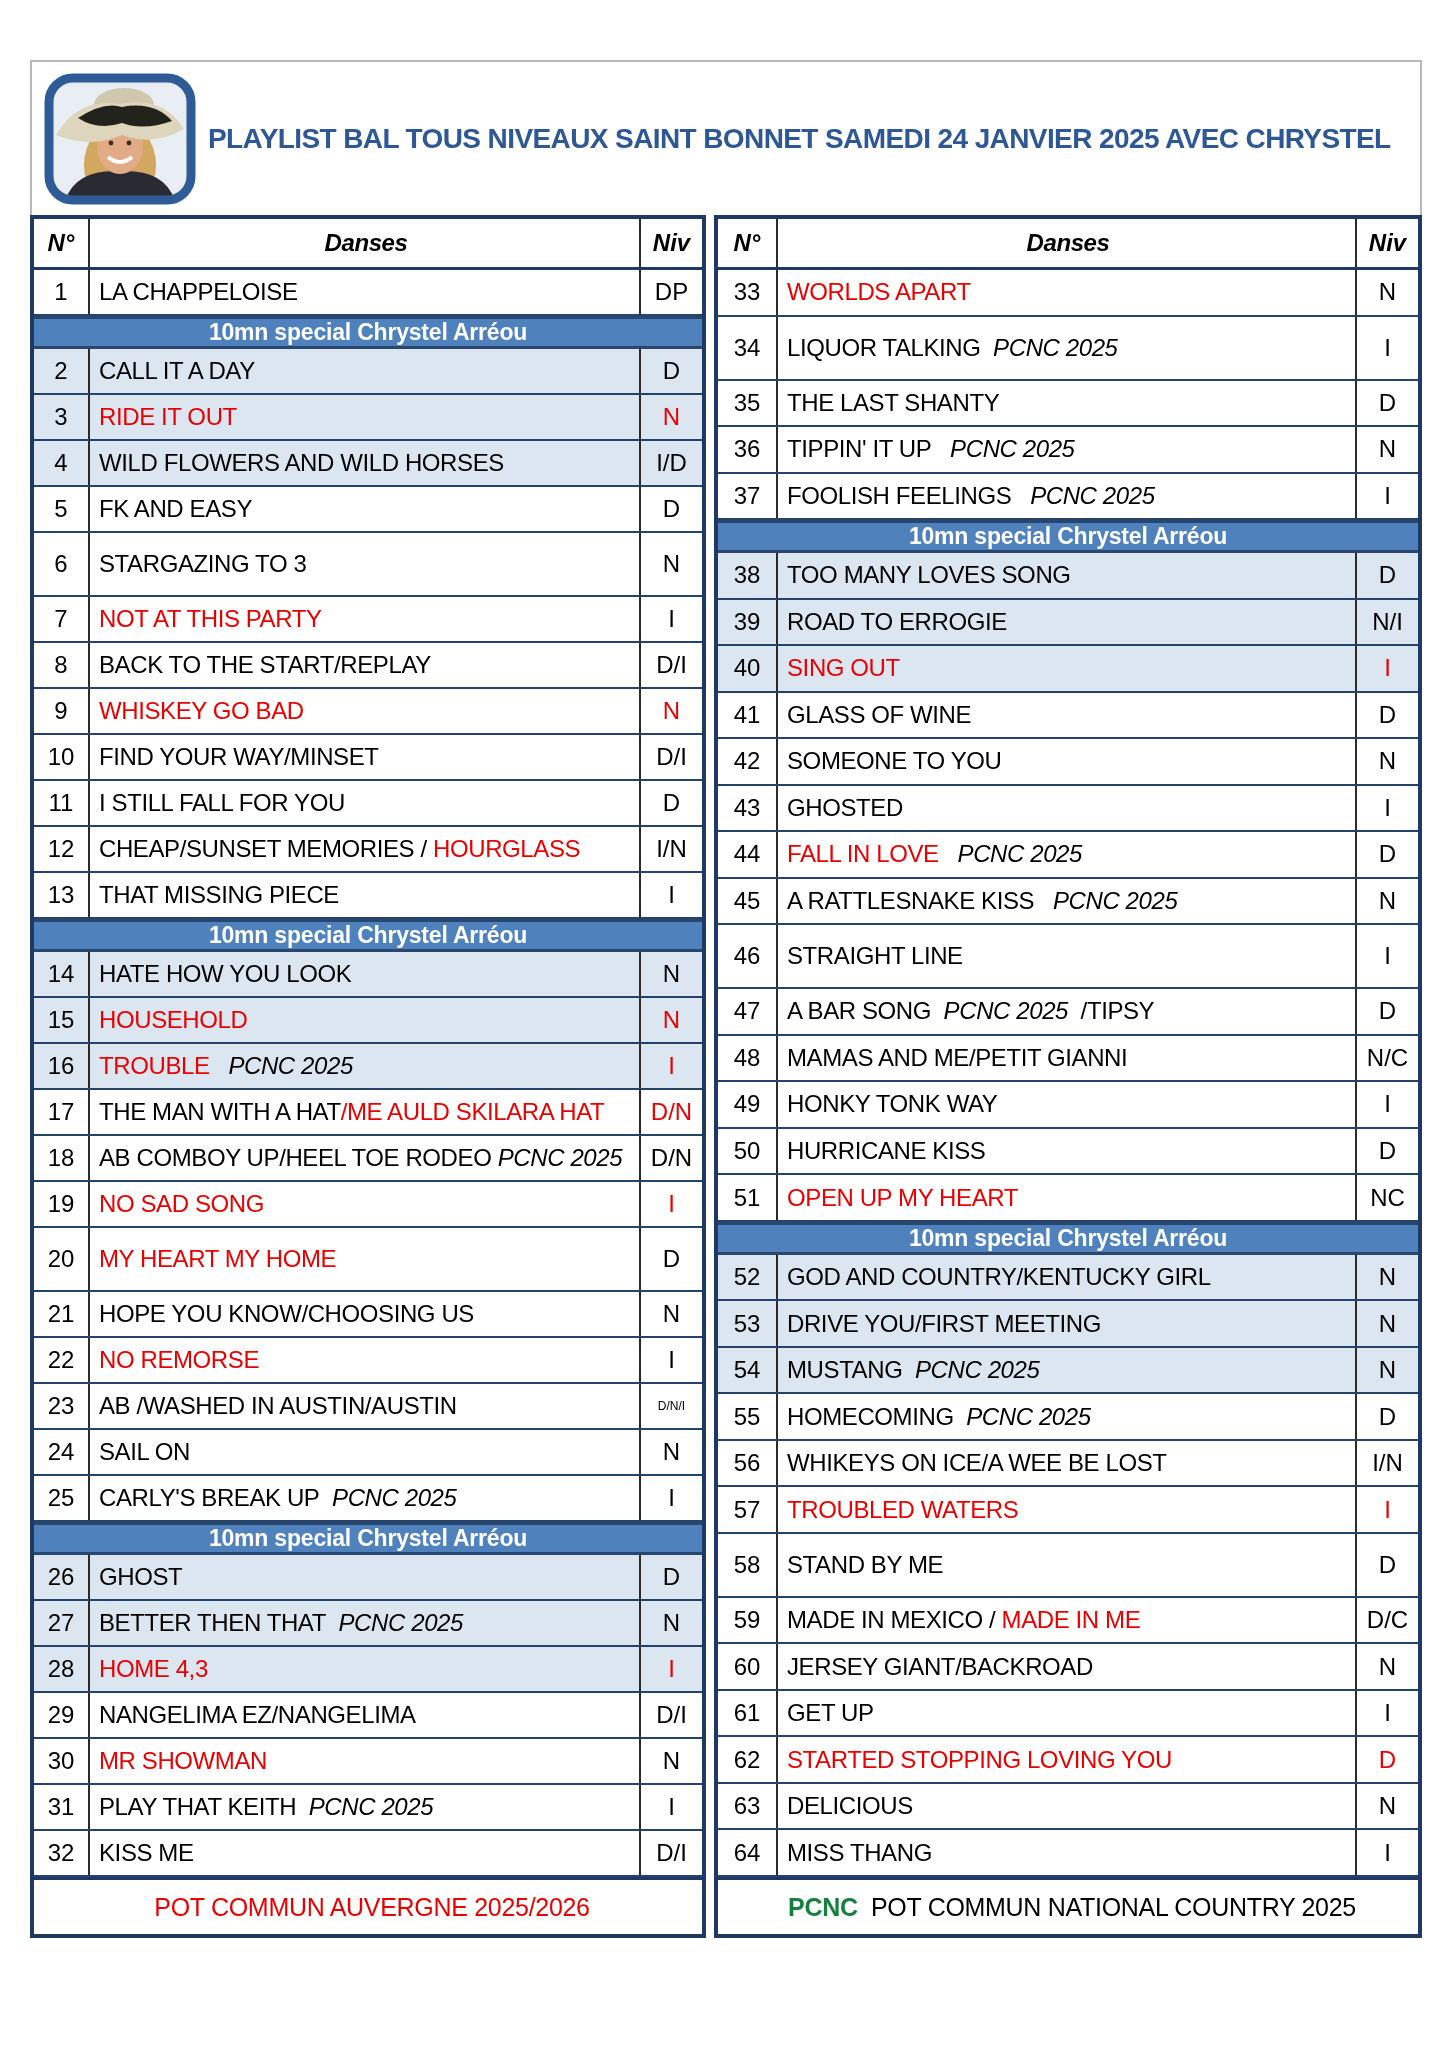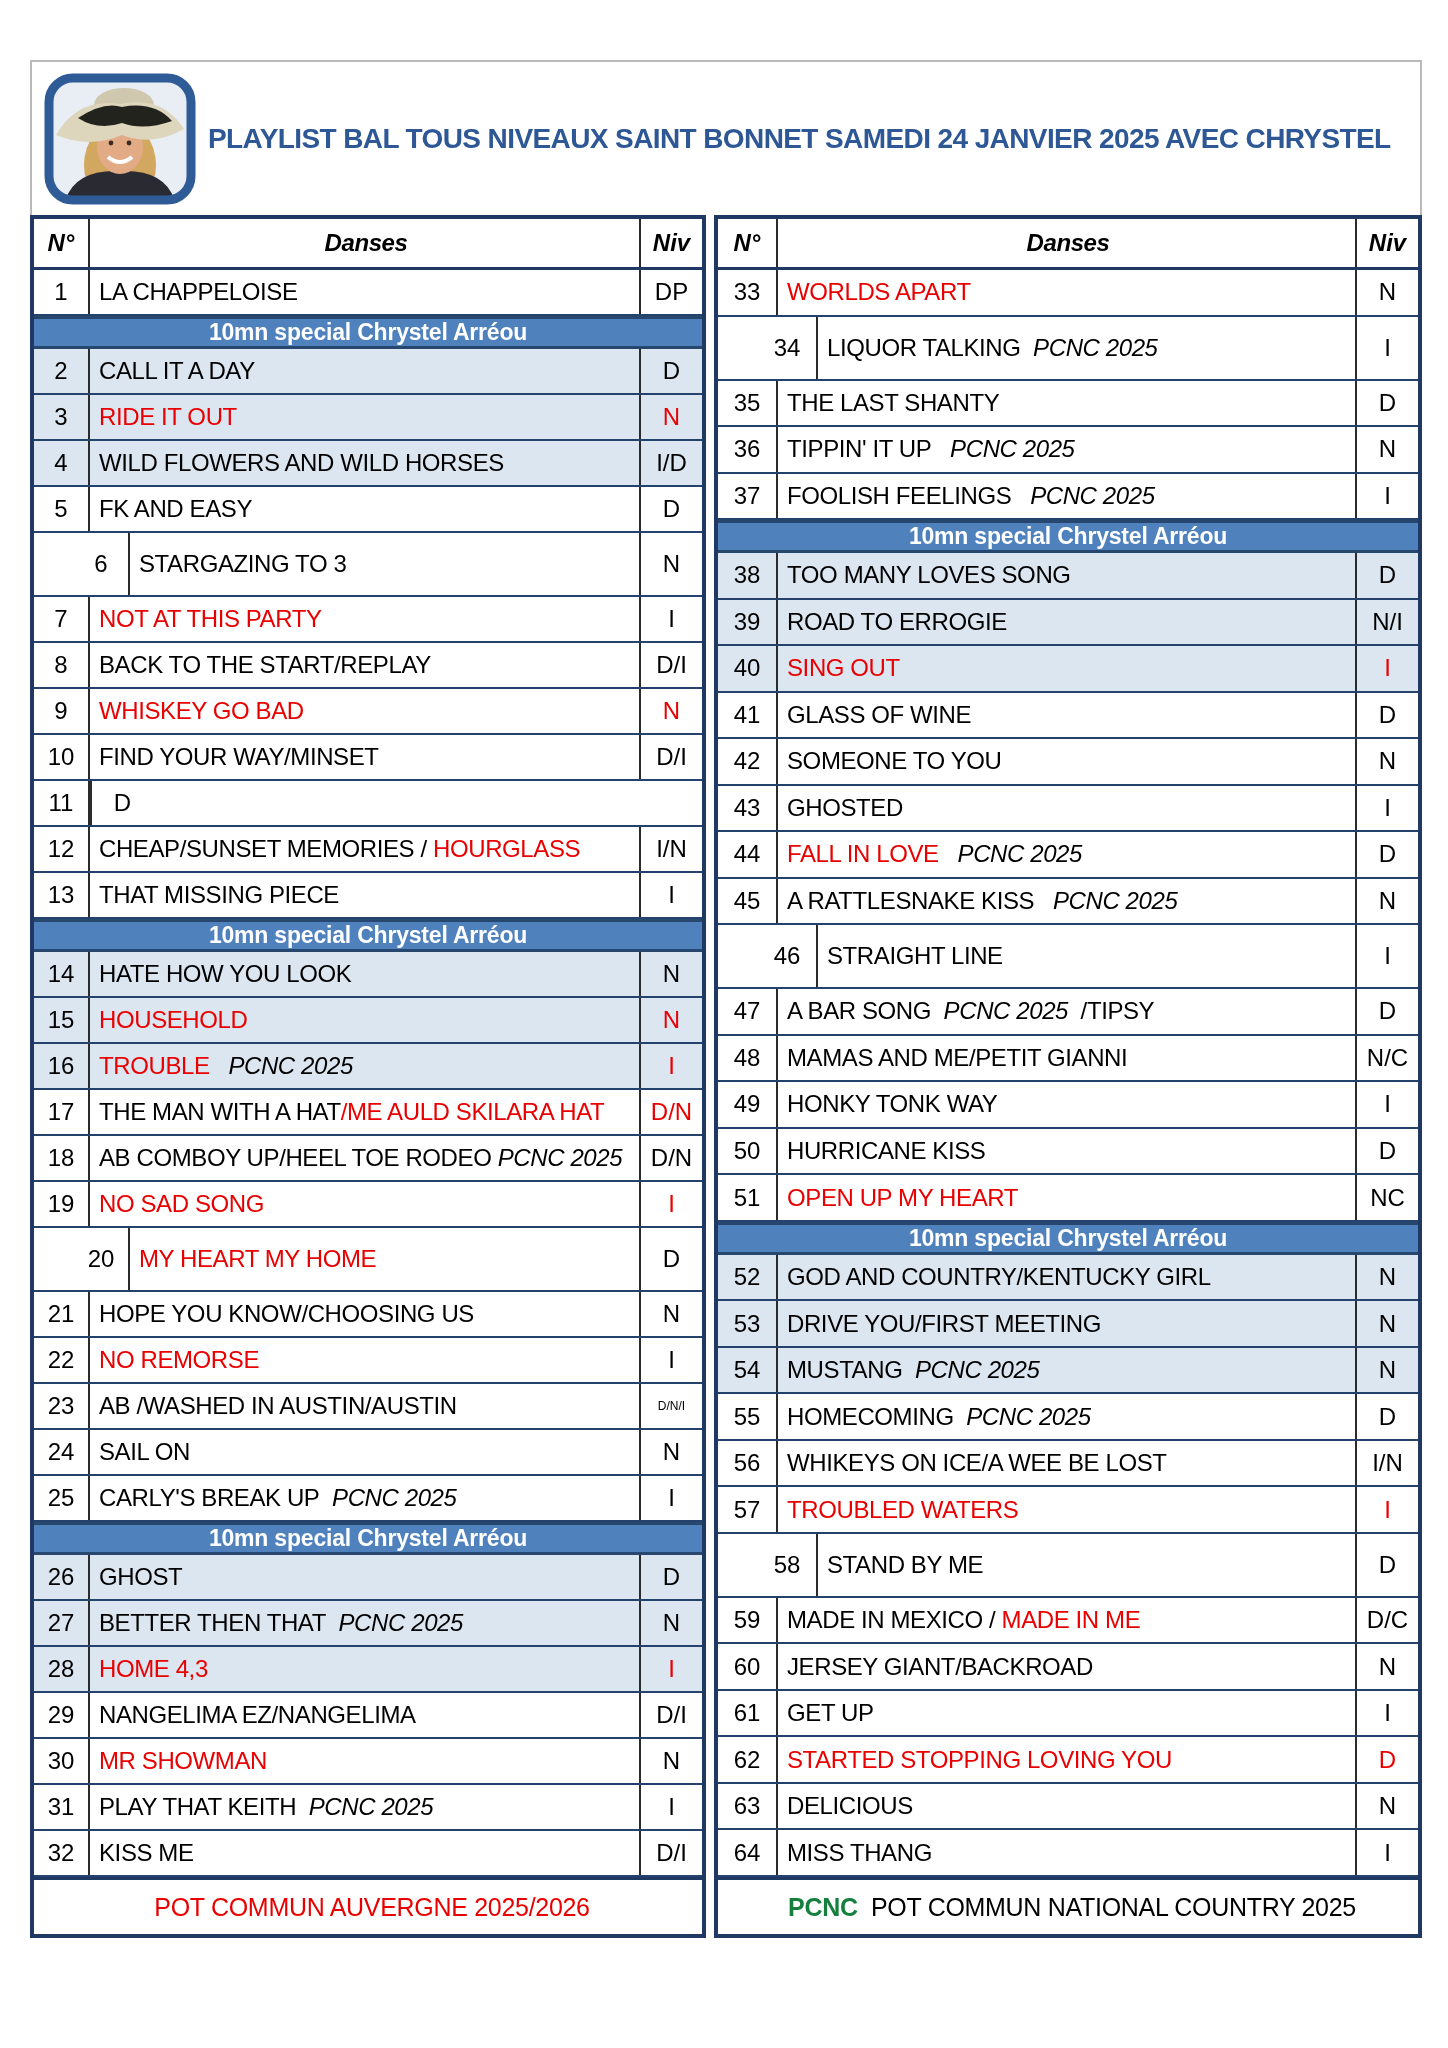--- a/index.html
+++ b/index.html
@@ -24,21 +24,21 @@
   .table-half{display:flex; flex-direction:column; border:4px solid var(--navy); background:#fff;}
   .table-half.left{width:676px;}
   .table-half.right{width:708px;}
 
   .thead{display:flex; min-height:51px; border-bottom:3px solid var(--navy);
     font-weight:bold; font-style:italic; font-size:25px; color:#000; background:#fff;}
   .thead .c-num, .thead .c-niv{display:flex; align-items:center; justify-content:center;}
   .thead .c-dance{display:flex; align-items:center; justify-content:center;}
 
   .row{display:flex; min-height:46px; flex:1 1 auto; border-bottom:2px solid var(--navy2); background:#fff;}
-  .row.tall{min-height:64px;padding-left:40px;}
+  .row.tall{min-height:64px;}
   .row.shade{background:var(--shade);}
   .c-num{width:56px; flex:0 0 auto; display:flex; align-items:center; justify-content:center;
     font-size:24px; border-right:2px solid var(--cellline);}
   .right .c-num{width:60px;}
   .c-dance{flex:1 1 auto; display:flex; align-items:center; padding:1px 6px 1px 9px;
     font-size:24px; letter-spacing:-0.4px; white-space:pre-wrap; overflow:hidden;}
   .c-niv{width:63px; flex:0 0 auto; display:flex; align-items:center; justify-content:center;
     font-size:24px; border-left:2px solid var(--cellline);}
   .row.niv-r .c-niv{color:var(--red);}
   .row.niv-s .c-niv{font-size:12px;}
@@ -140,20 +140,21 @@
             <div class="c-dance"><span class="r">WHISKEY GO BAD</span></div>
             <div class="c-niv">N</div>
           </div>
           <div class="row">
             <div class="c-num">10</div>
             <div class="c-dance"><span class="">FIND YOUR WAY/MINSET</span></div>
             <div class="c-niv">D/I</div>
           </div>
           <div class="row">
             <div class="c-num">11</div>
+            <div class="c-dance"><span class="">I STILL FALL FOR YOU</span></div>
             <div class="c-niv">D</div>
           </div>
           <div class="row">
             <div class="c-num">12</div>
             <div class="c-dance"><span class="">CHEAP/SUNSET MEMORIES / </span><span class="r">HOURGLASS</span></div>
             <div class="c-niv">I/N</div>
           </div>
           <div class="row">
             <div class="c-num">13</div>
             <div class="c-dance"><span class="">THAT MISSING PIECE</span></div>

